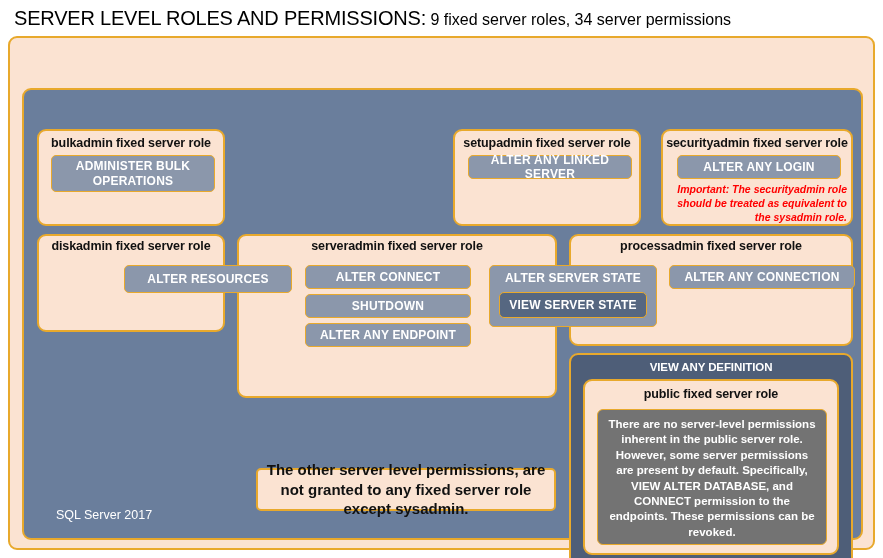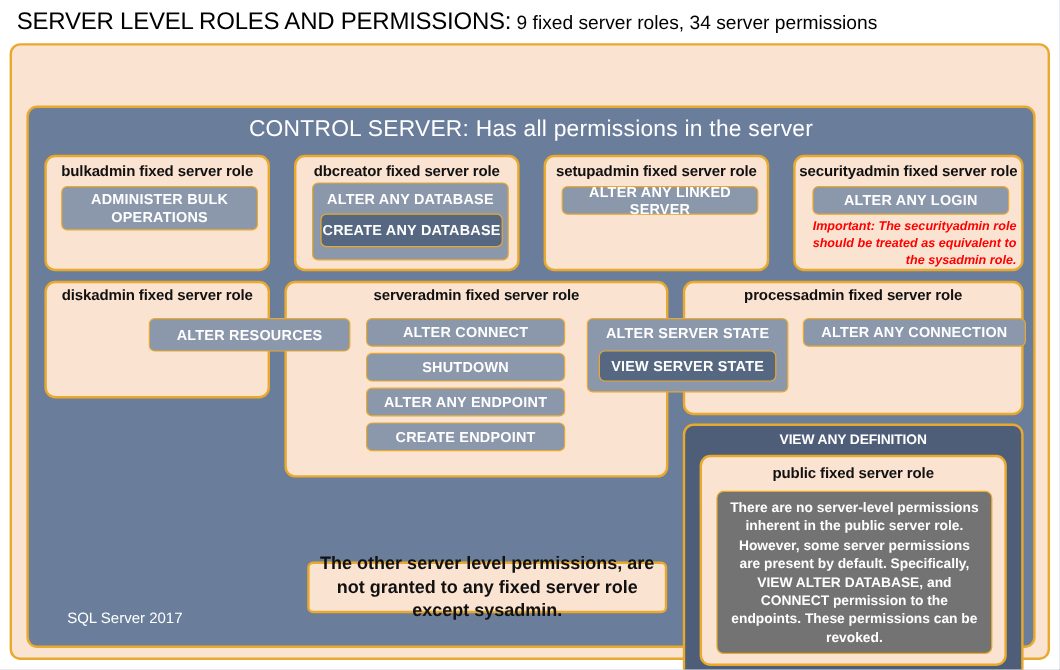--- a/index.html
+++ b/index.html
@@ -144,34 +144,26 @@
 
 <div id="title-bar">
   <span id="title-main">SERVER LEVEL ROLES AND PERMISSIONS:</span><span id="title-sub"> 9 fixed server roles, 34 server permissions</span>
 </div>
 
 <div class="panel peach" style="left:8px; top:36px; width:867px; height:514px;">
 
 
   <div class="panel blue" style="left:12px; top:50px; width:841px; height:452px;">
 
-    <div id="control-server-label">CONTROL SERVER: Has all permissions in the server</div>
 
     <div class="panel peach" style="left:13px; top:39px; width:188px; height:97px;">
       <div class="role-title">bulkadmin fixed server role</div>
       <div class="perm-box perm" style="left:12px; top:24px; width:164px; height:37px;">ADMINISTER  BULK OPERATIONS</div>
     </div>
 
-    <div class="panel peach" style="left:221px; top:39px; width:188px; height:97px;">
-      <div class="role-title">dbcreator fixed server role</div>
-      <div class="perm-box perm" style="left:13px; top:21px; width:164px; height:65px; align-items:flex-start; padding-top:6px;">
-        <span>ALTER ANY DATABASE</span>
-      </div>
-      <div class="perm-box perm-dark" style="left:20px; top:47px; width:152px; height:28px;">CREATE ANY DATABASE</div>
-    </div>
 
     <div class="panel peach" style="left:429px; top:39px; width:188px; height:97px;">
       <div class="role-title">setupadmin fixed server role</div>
       <div class="perm-box perm" style="left:13px; top:24px; width:164px; height:24px;">ALTER ANY LINKED SERVER</div>
     </div>
 
     <div class="panel peach" style="left:637px; top:39px; width:192px; height:97px;">
       <div class="role-title">securityadmin fixed server role</div>
       <div class="perm-box perm" style="left:14px; top:24px; width:164px; height:24px;">ALTER ANY LOGIN</div>
       <div class="note-red" style="left:8px; top:52px; width:176px;">Important: The securityadmin role should be treated as equivalent to the sysadmin role.</div>
@@ -184,21 +176,20 @@
     <div class="role-title" style="position:absolute; left:213px; top:144px; width:320px;">serveradmin fixed server role</div>
 
     <div class="panel peach" style="left:545px; top:144px; width:284px; height:112px;"></div>
     <div class="role-title" style="position:absolute; left:545px; top:144px; width:284px;">processadmin fixed server role</div>
 
     <div class="perm-box perm" style="left:100px; top:175px; width:168px; height:28px;">ALTER RESOURCES</div>
 
     <div class="perm-box perm" style="left:281px; top:175px; width:166px; height:24px;">ALTER CONNECT</div>
     <div class="perm-box perm" style="left:281px; top:204px; width:166px; height:24px;">SHUTDOWN</div>
     <div class="perm-box perm" style="left:281px; top:233px; width:166px; height:24px;">ALTER ANY ENDPOINT</div>
-    <div class="perm-box perm" style="left:281px; top:262px; width:166px; height:24px;">CREATE ENDPOINT</div>
 
     <div class="perm-box perm" style="left:465px; top:175px; width:168px; height:62px; align-items:flex-start; padding-top:5px;">
       <span>ALTER SERVER STATE</span>
     </div>
     <div class="perm-box perm-dark" style="left:475px; top:202px; width:148px; height:26px;">VIEW SERVER STATE</div>
 
     <div class="perm-box perm" style="left:645px; top:175px; width:186px; height:24px;">ALTER ANY CONNECTION</div>
 
     <div class="panel slate" style="left:545px; top:263px; width:284px; height:215px;">
       <div class="role-title" style="color:#ffffff; font-size:11.5px; padding-top:6px;">VIEW ANY DEFINITION</div>

